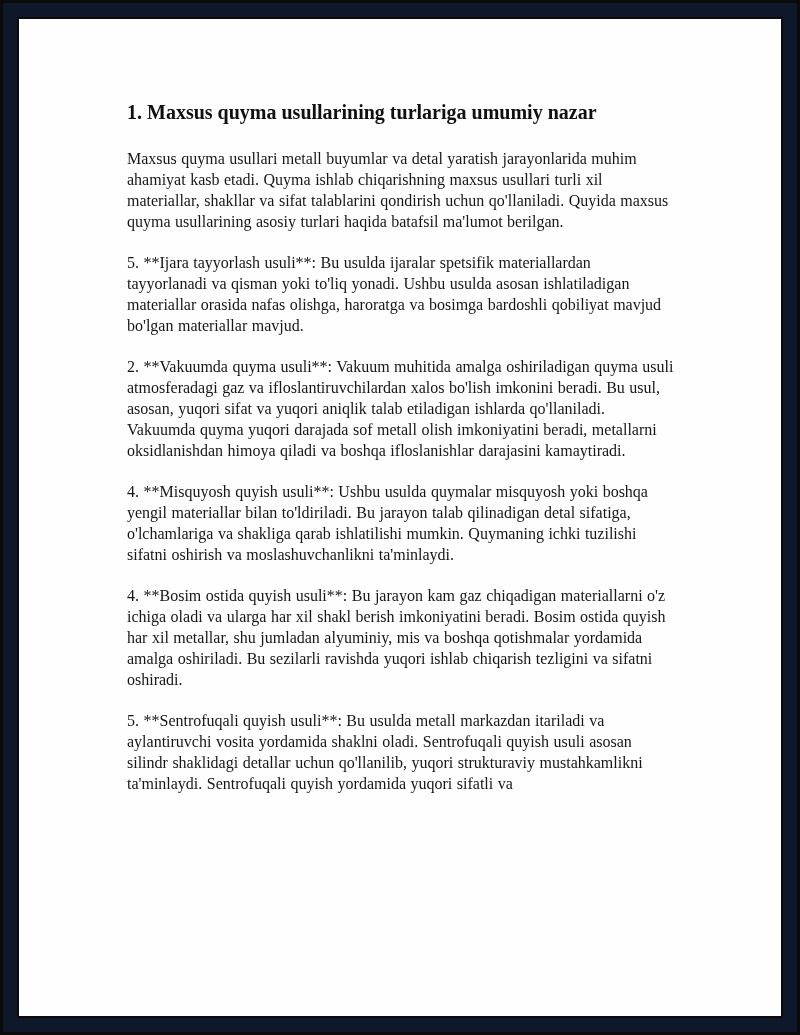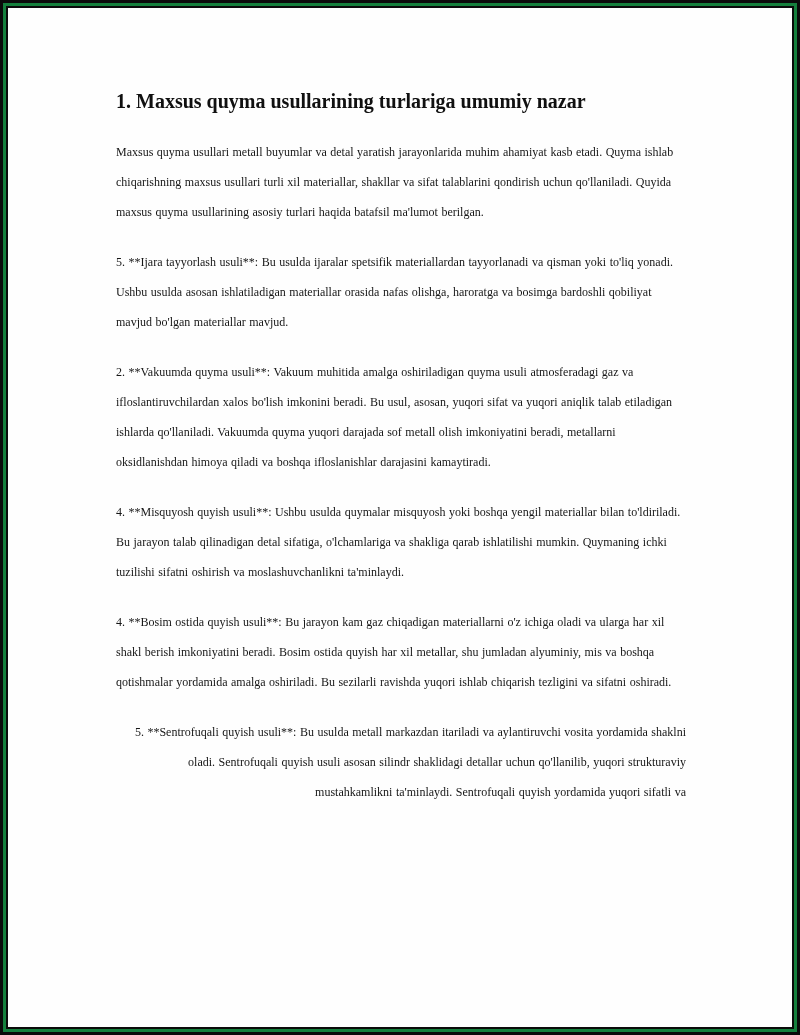--- a/index.html
+++ b/index.html
@@ -5,22 +5,22 @@
   html, body {
     margin: 0;
     padding: 0;
     background: #ffffff;
   }
   .doc-frame-outer {
     box-sizing: border-box;
     width: 800px;
     height: 1035px;
     border: 3px solid #0b0b0b;
-    padding: 3px;
-    background: #15803d;
+    padding: 14px;
+    background: #0f172a;
   }
   .doc-frame-inner {
     box-sizing: border-box;
     width: 100%;
     height: 100%;
     border: 2px solid #0b0b0b;
     background: #fefefe;
     overflow: hidden;
   }
   .doc-page {
@@ -33,28 +33,27 @@
     text-align: left;
   }
   .doc-title {
     font-size: 20px;
     font-weight: bold;
     line-height: 23px;
     margin: 0 0 24px 0;
     color: #101010;
   }
   .doc-paragraph {
-    font-size: 12px;
-    line-height: 30px;
+    font-size: 16px;
+    line-height: 21px;
     margin: 0 0 20px 0;
     word-spacing: 0.5px;
   }
   .doc-paragraph:last-child {
     margin-bottom: 0;
-    text-align: right;
   }
 </style>
 </head>
 <body>
 
 <div class="doc-frame-outer">
   <div class="doc-frame-inner">
     <div class="doc-page">
       <h1 class="doc-title">1. Maxsus quyma usullarining turlariga umumiy nazar</h1>
       <p class="doc-paragraph">Maxsus quyma usullari metall buyumlar va detal yaratish jarayonlarida muhim ahamiyat kasb etadi. Quyma ishlab chiqarishning maxsus usullari turli xil materiallar, shakllar va sifat talablarini qondirish uchun qo'llaniladi. Quyida maxsus quyma usullarining asosiy turlari haqida batafsil ma'lumot berilgan.</p>

